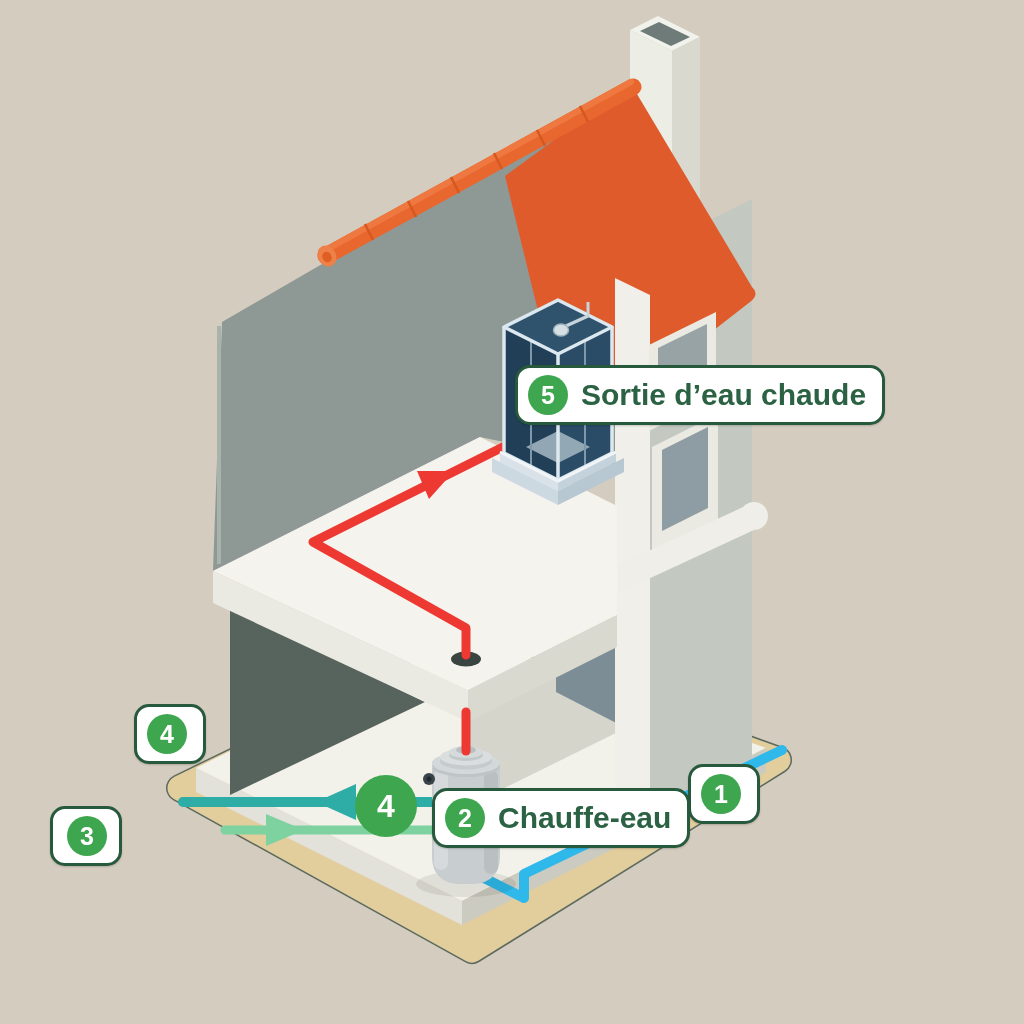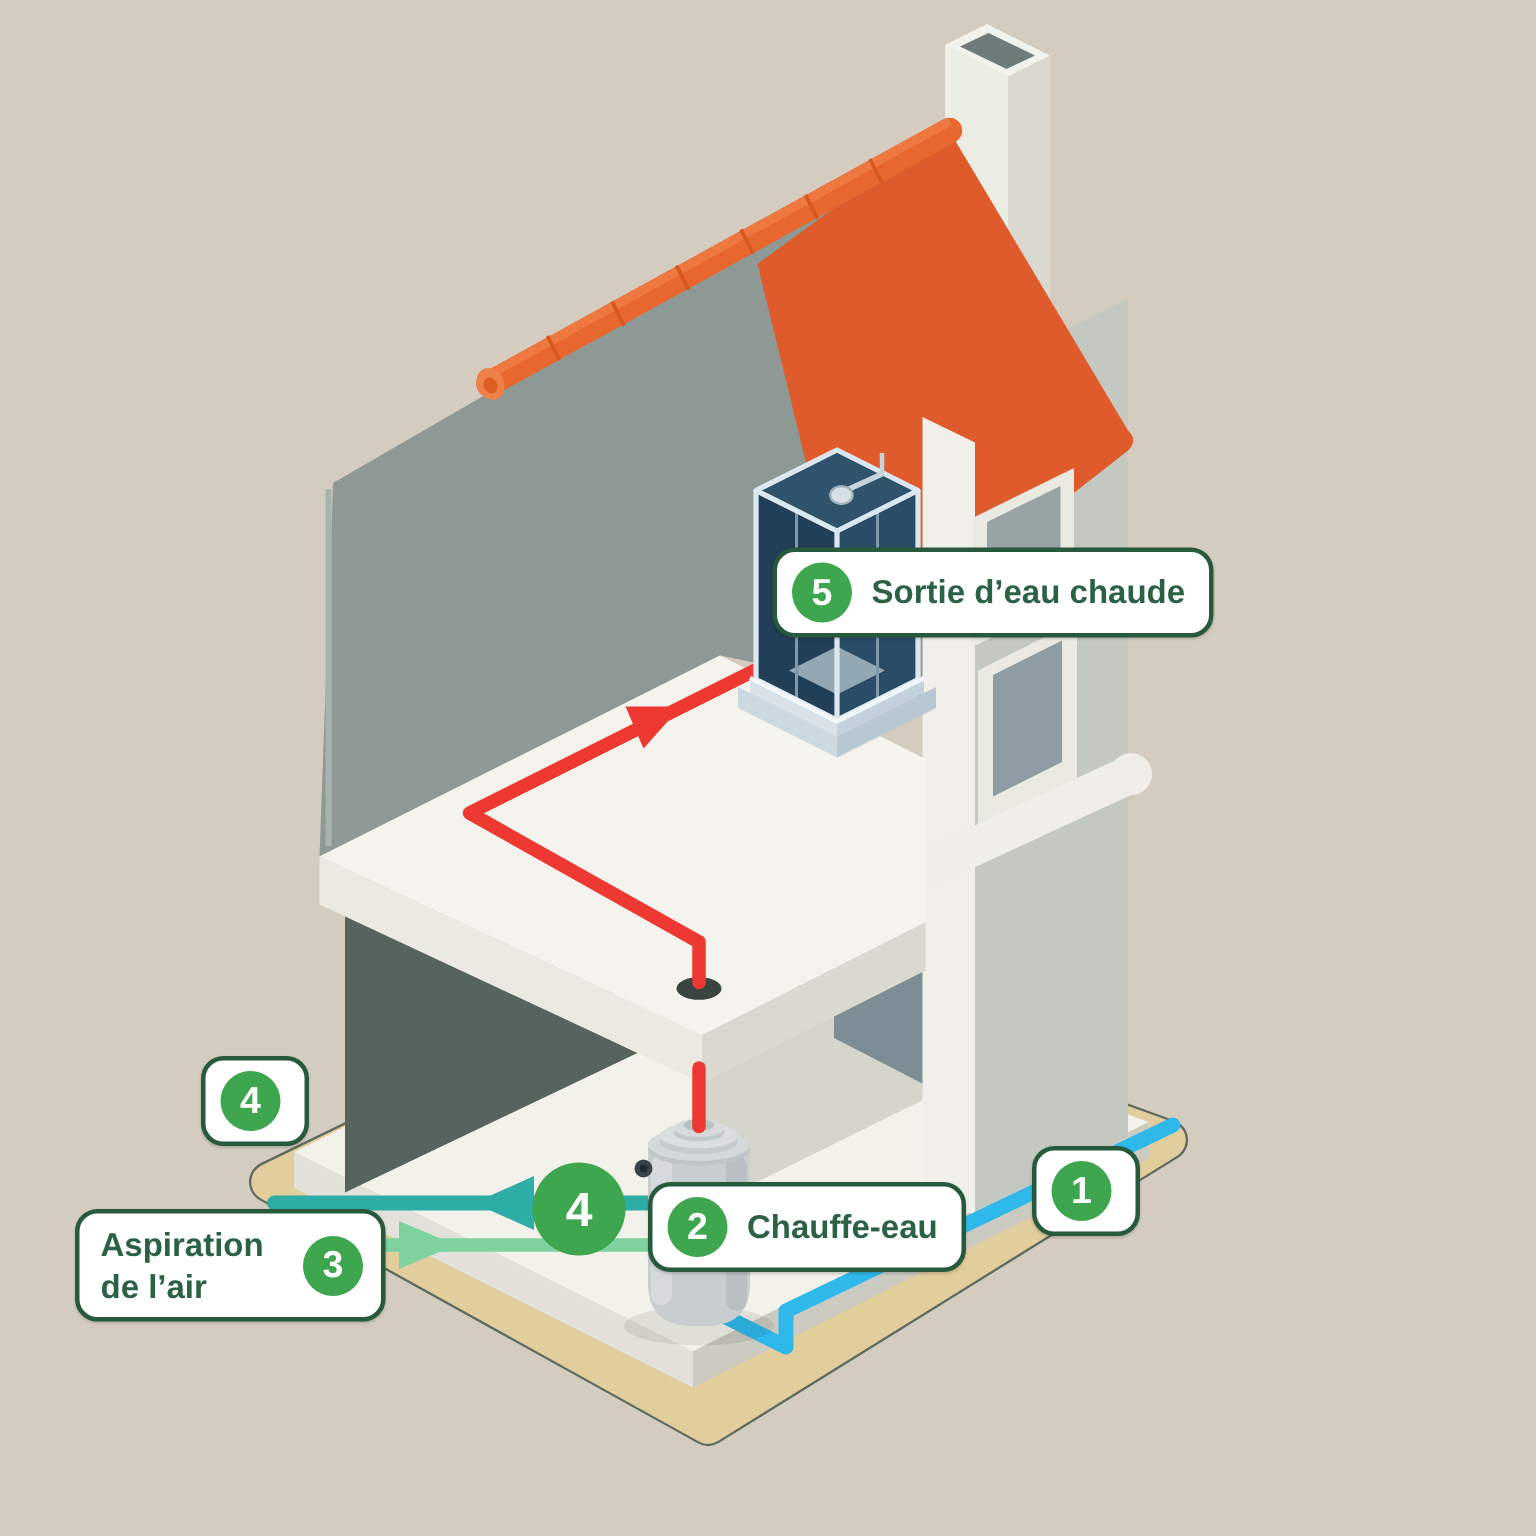--- a/index.html
+++ b/index.html
@@ -5,21 +5,21 @@
   html,body{margin:0;padding:0;background:#d4ccbe;}
   #stage{position:relative;width:1024px;height:1024px;overflow:hidden;
          font-family:"Liberation Sans","DejaVu Sans",sans-serif;}
   #house-svg{position:absolute;left:0;top:0;}
   .badge{position:absolute;display:flex;align-items:center;gap:13px;
          background:#ffffff;border:3px solid #27593c;border-radius:15px;
          padding:7px 16px 7px 10px;box-shadow:0 1px 2px rgba(0,0,0,.18);}
   .badge .num{width:40px;height:40px;border-radius:50%;background:#3ea64e;
          color:#ffffff;font-weight:bold;font-size:25px;display:flex;
          align-items:center;justify-content:center;flex:0 0 auto;}
-  .badge .txt{color:#2b6243;font-weight:bold;font-size:22px;white-space:nowrap;}
+  .badge .txt{color:#2b6243;font-weight:bold;font-size:30px;white-space:nowrap;}
   #badge-3{padding:7px 12px 7px 14px;}
   #badge-3 .txt{white-space:normal;width:122px;line-height:1.25;font-size:22px;}
   #float-marker{position:absolute;width:62px;height:62px;border-radius:50%;
          background:#3ea64e;color:#fff;font-weight:bold;font-size:32px;
          display:flex;align-items:center;justify-content:center;}
 </style>
 </head>
 <body>
 
 <div id="stage">
@@ -161,21 +161,20 @@
   <div class="badge" id="badge-1" style="left:688px;top:764px;">
     <span class="num">1</span>
   </div>
 
   <div class="badge" id="badge-2" style="left:432px;top:788px;">
     <span class="num">2</span>
     <span class="txt">Chauffe-eau</span>
   </div>
 
   <div class="badge" id="badge-3" style="left:50px;top:806px;">
-    <span class="txt">Aspiration de l’air</span>
     <span class="num">3</span>
   </div>
 
   <div class="badge" id="badge-4" style="left:134px;top:704px;">
     <span class="num">4</span>
   </div>
 
   <div class="badge" id="badge-5" style="left:515px;top:365px;">
     <span class="num">5</span>
     <span class="txt">Sortie d’eau chaude</span>

